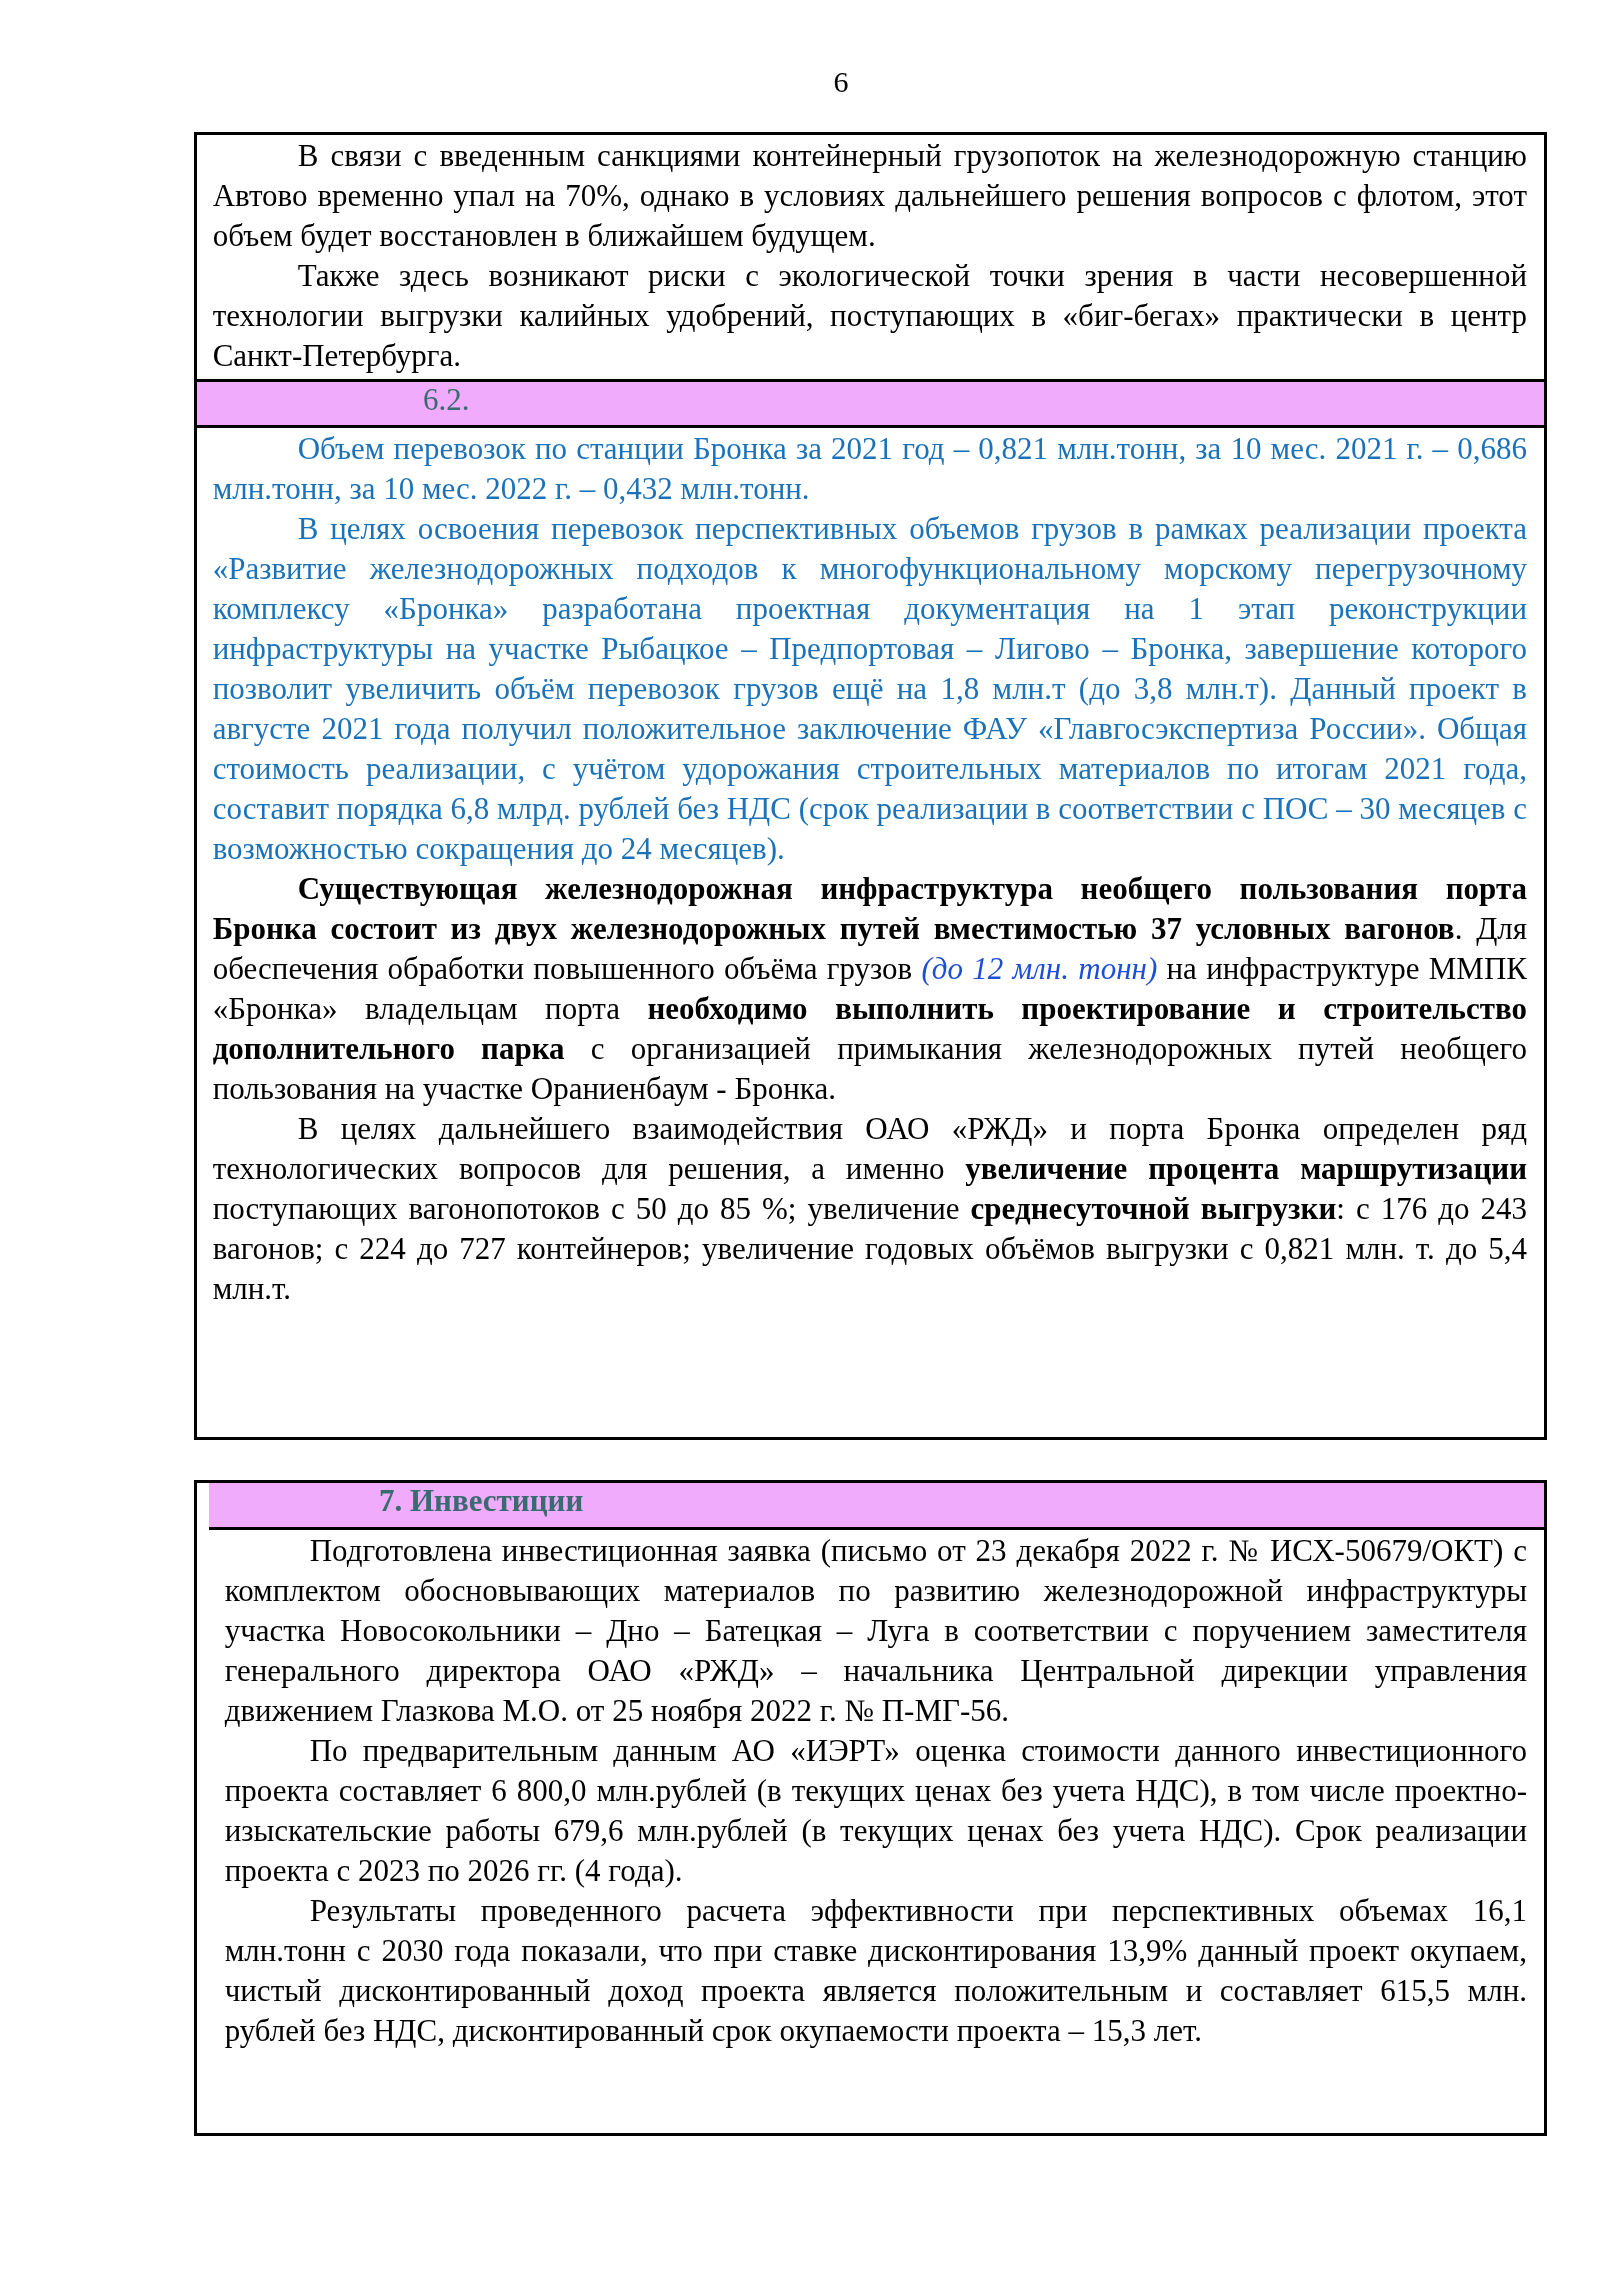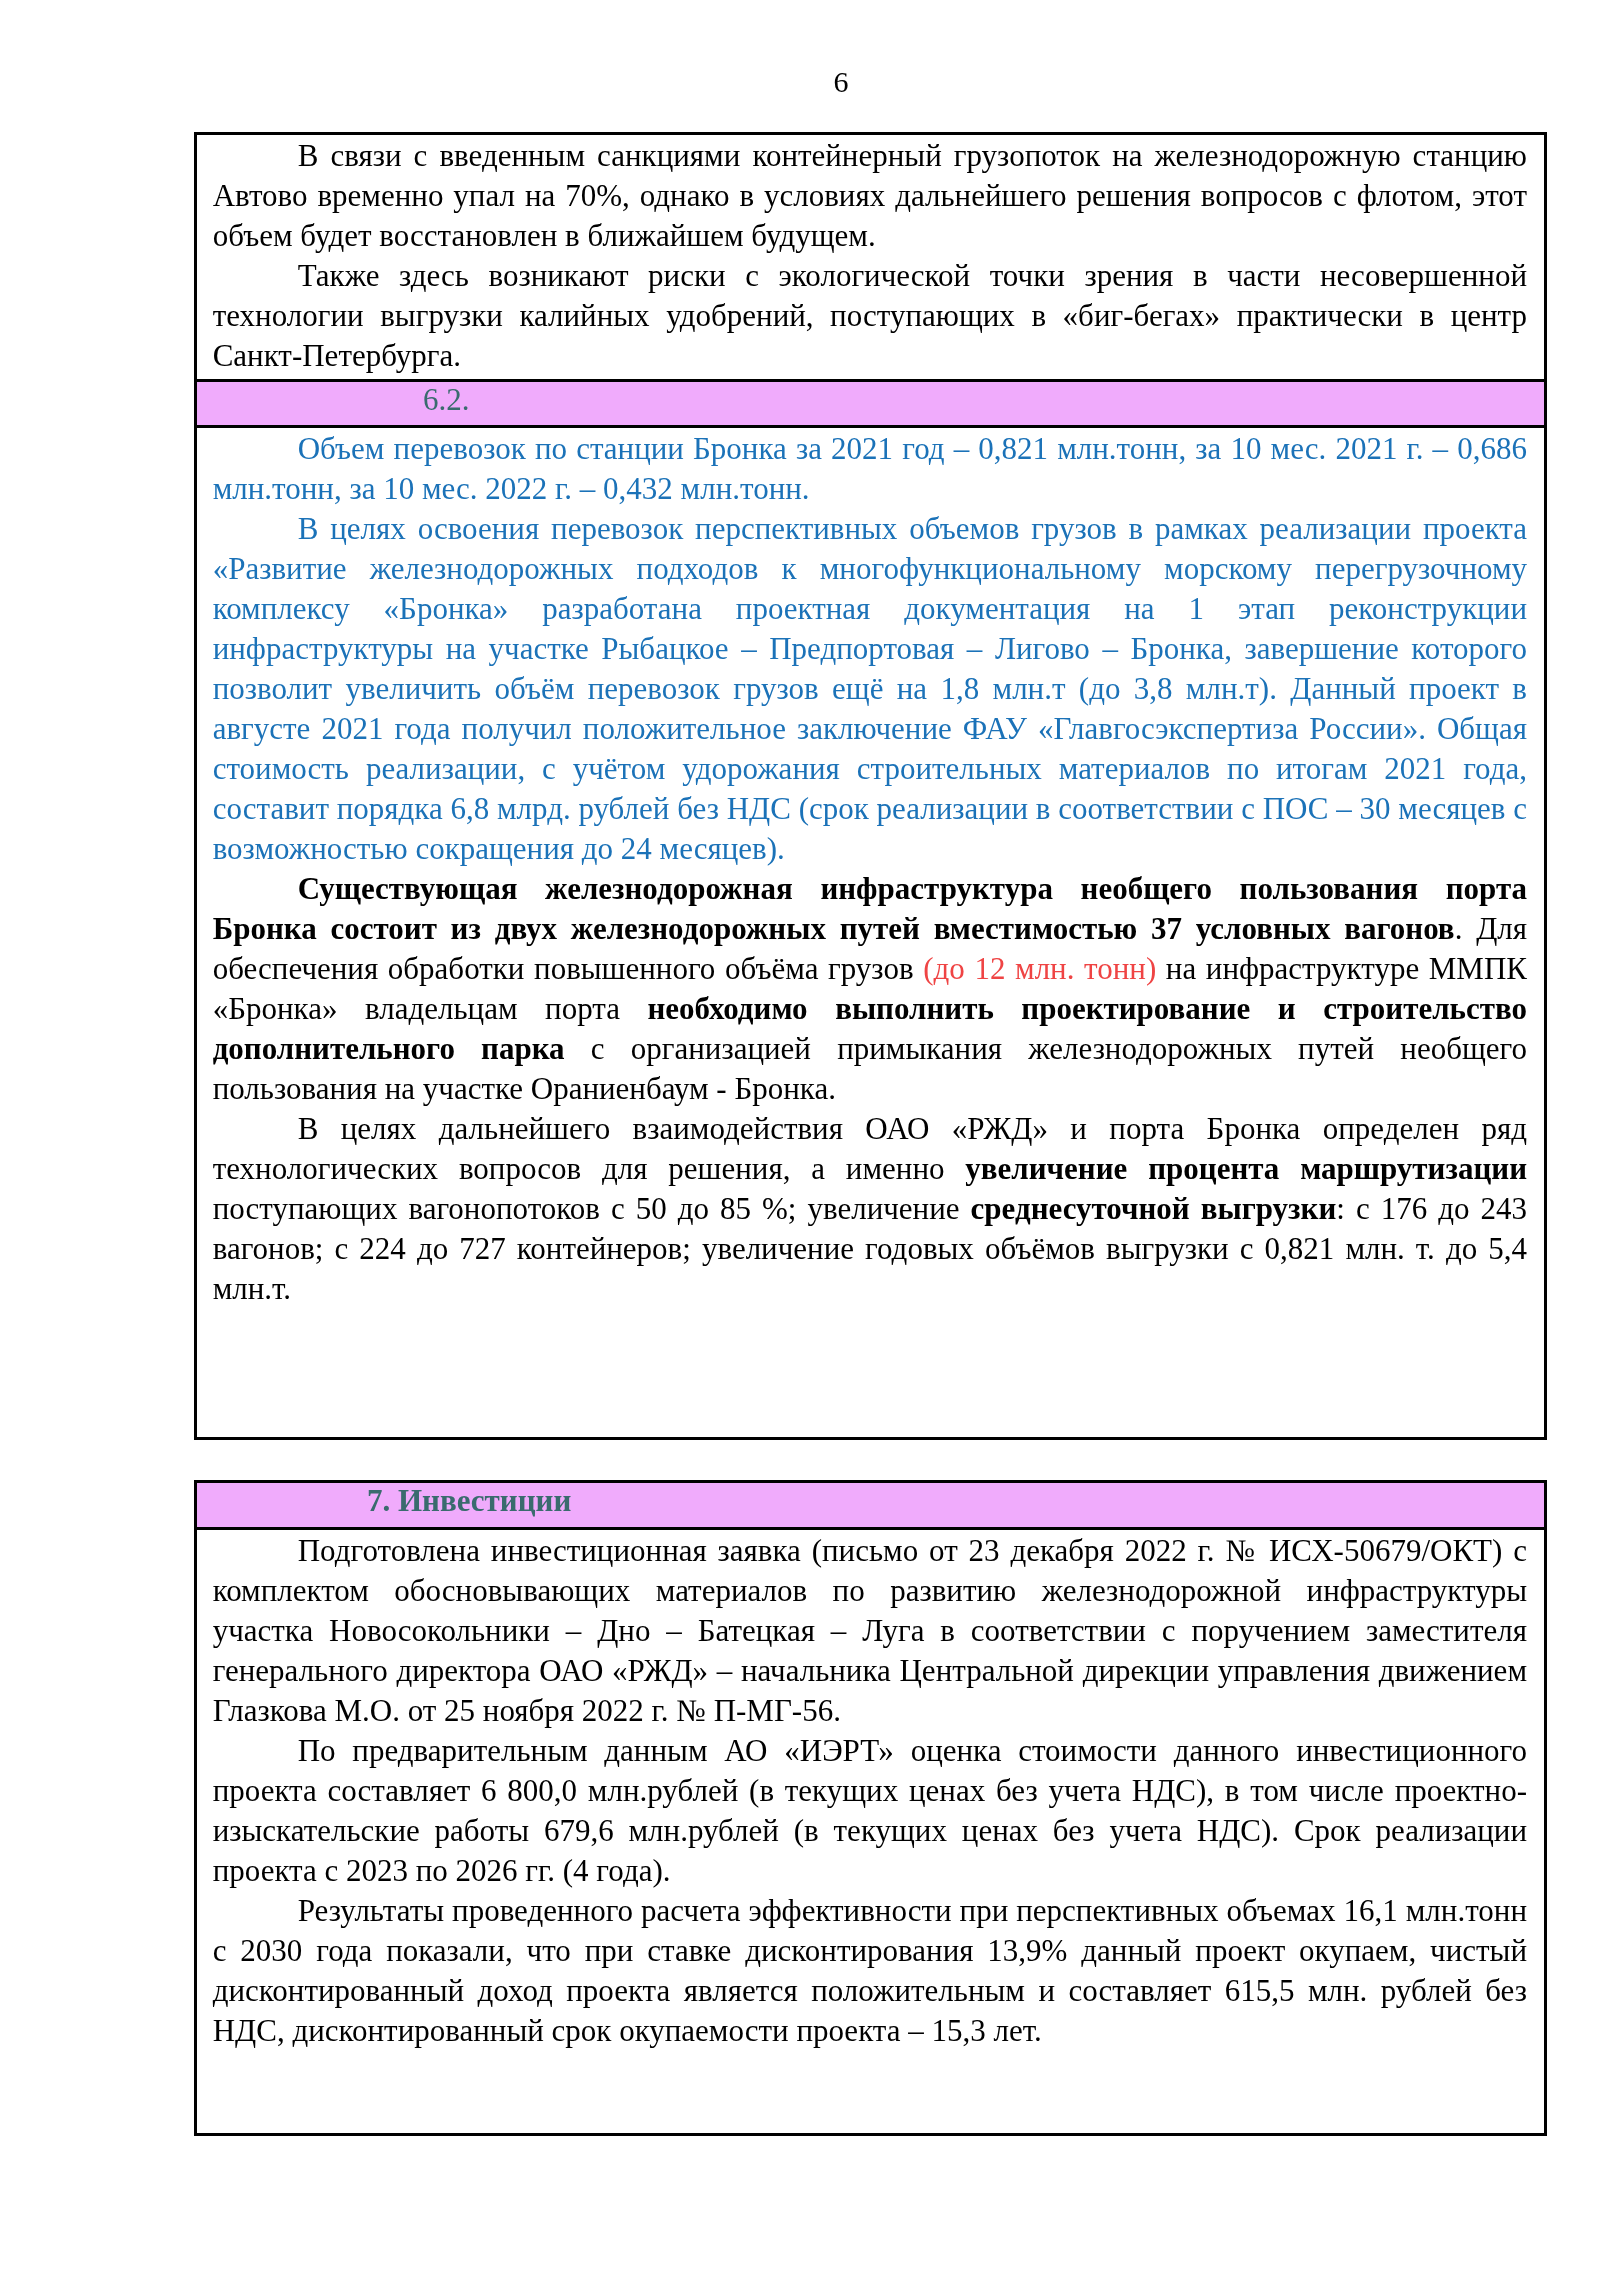--- a/index.html
+++ b/index.html
@@ -26,21 +26,21 @@
 
   .box {
     position: absolute;
     left: 194px;
     width: 1353px;
     border: 3.3px solid #000000;
     box-sizing: border-box;
     background: #ffffff;
   }
   .box1 { top: 132px;  height: 1308px; }
-  .box2 { top: 1480px; height: 656px; }
+  .box2 { top: 1480px; height: 656px; padding-left: 12px; }
 
   .cell {
     box-sizing: border-box;
     padding: 1.3px 17px 0 15.7px;
     overflow: hidden;
   }
   .intro-cell  { height: 247px;  border-bottom: 3.3px solid #000; }
   .body62-cell { height: 1008px; }
   .body7-cell  { height: 602px;  }
 
@@ -60,21 +60,21 @@
   .para {
     margin: 0;
     text-indent: 85px;
     text-align: justify;
     font-size: 31px;
     line-height: 40px;
     color: #000000;
   }
   .para.blue   { color: #1b72b8; }
   .seg-b       { font-weight: bold; }
-  .seg-purple  { color: #ef4444; }
+  .seg-purple  { color: #1d4ed8; font-style: italic; }
 </style>
 </head>
 <body>
 
 <div>
 
   <div class="page-number">6</div>
 
   <div class="box box1">
 

